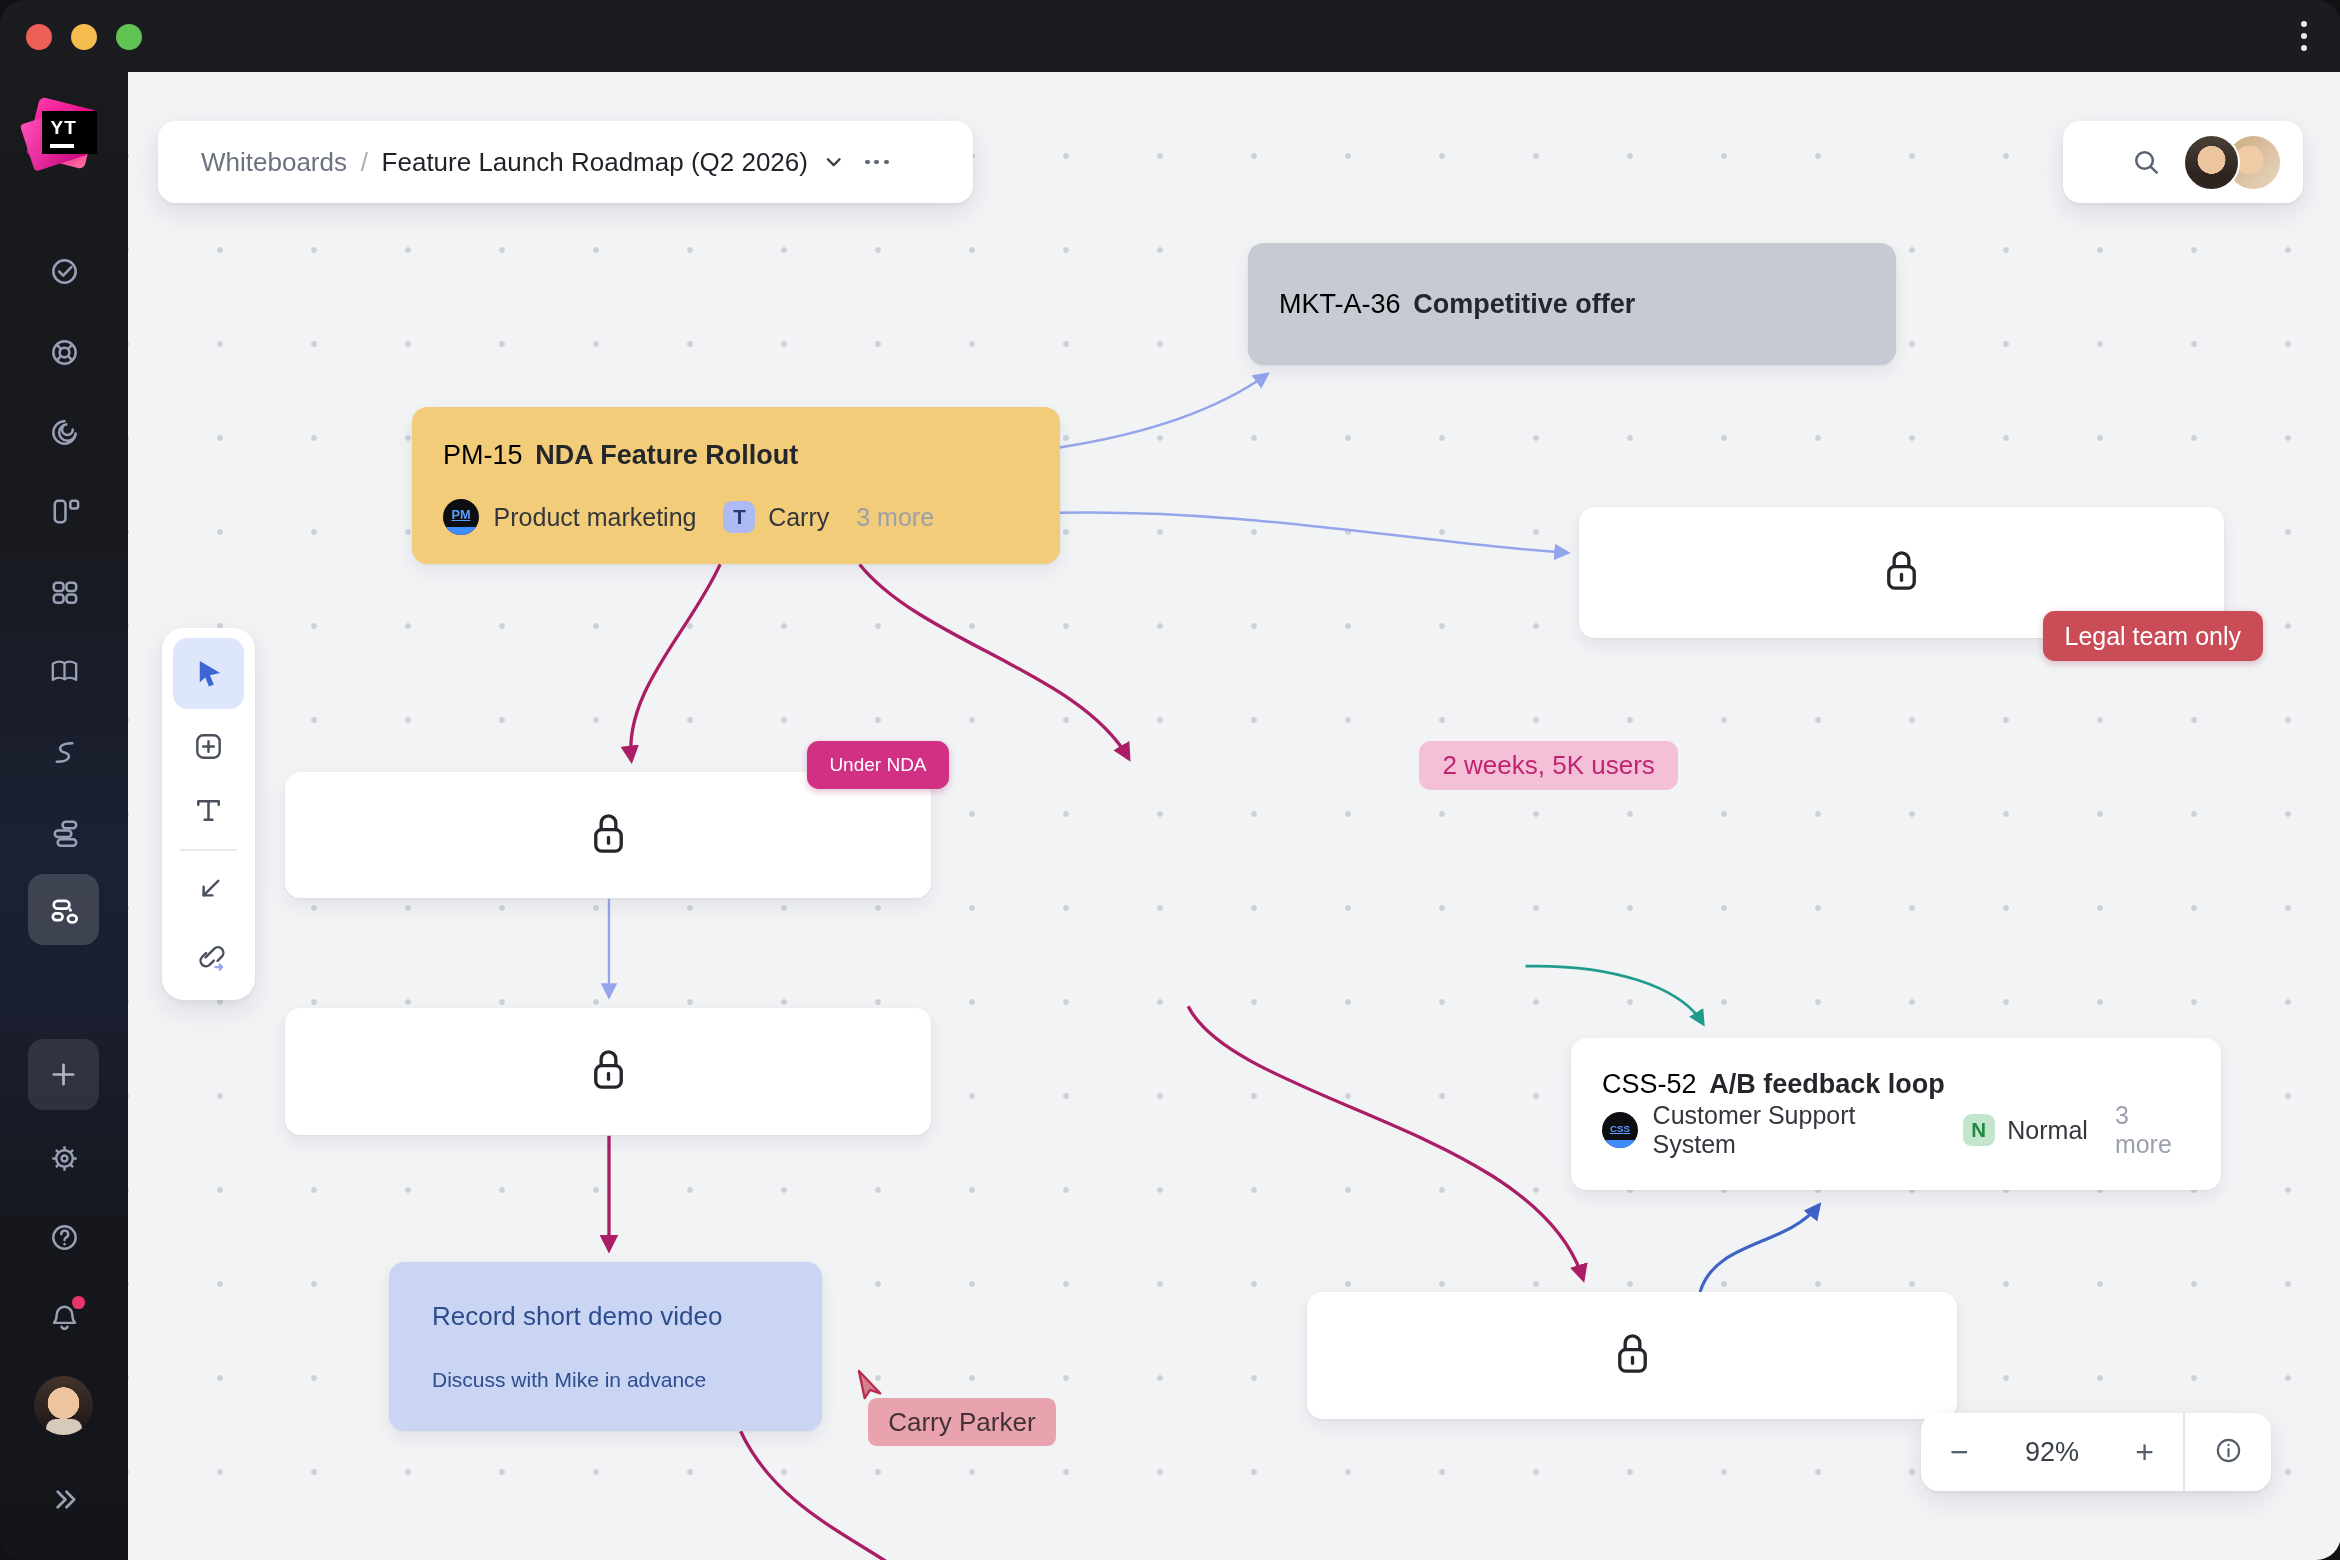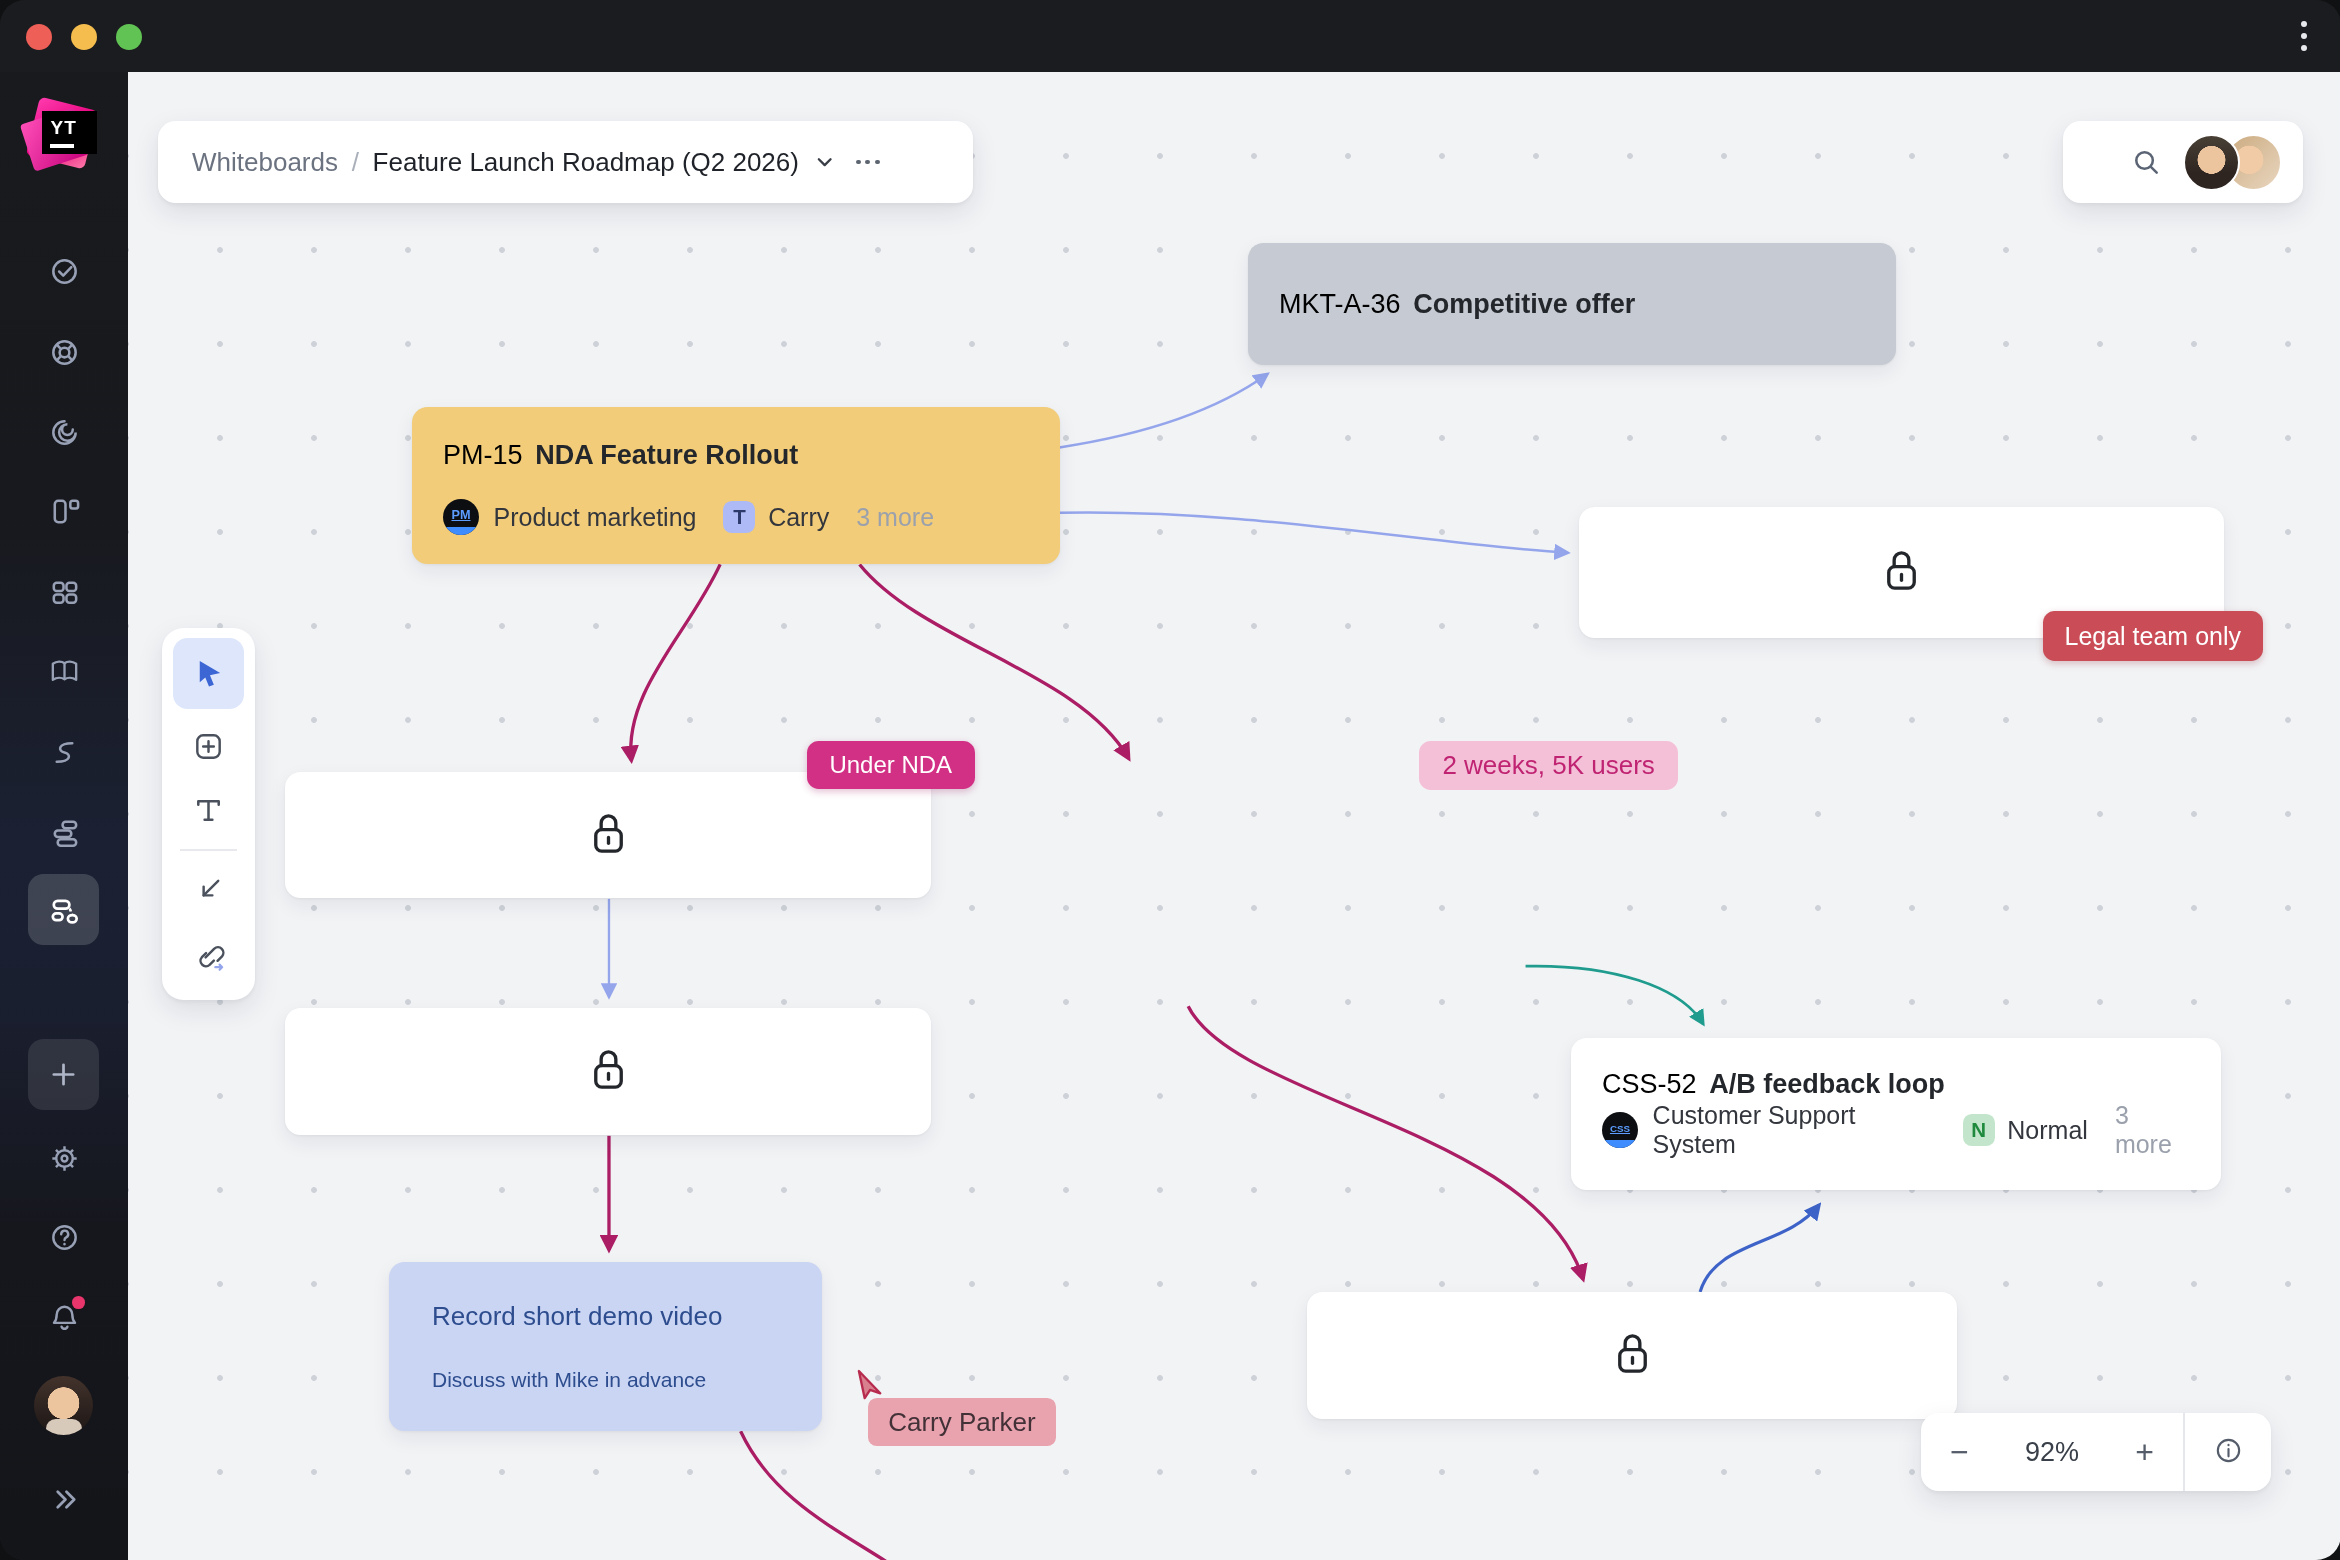--- a/index.html
+++ b/index.html
@@ -43,21 +43,21 @@
 
   
   .canvas { position:absolute; left:128px; top:72px; width:2213px; height:1488px; background:#f2f3f5; overflow:hidden;
     background-image:radial-gradient(circle,#ced2d8 2.5px,rgba(0,0,0,0) 3.3px); background-size:94px 94px; background-position:45px 37px; }
 
   .connectors { position:absolute; left:0; top:0; pointer-events:none; }
 
   .float-card { position:absolute; background:#fff; border-radius:17.6px; box-shadow:0 2px 3.9px rgba(25,32,56,.05), 0 9.8px 27px rgba(25,32,56,.10); }
 
   
-  .breadcrumb { left:30px; top:49px; width:815px; height:82px; display:flex; align-items:center; padding:0 34px; gap:13.7px; }
+  .breadcrumb { left:30px; top:49px; width:815px; height:82px; display:flex; align-items:center; padding:0 43px; gap:13.7px; }
   .bc-section { color:#6b7280; font-size:26px; cursor:pointer; }
   .bc-sep { color:#aab0ba; font-size:26px; }
   .bc-title { color:#1f2329; font-size:26px; font-weight:500; cursor:pointer; }
   .bc-chevron, .bc-menu { cursor:pointer; display:flex; align-items:center; }
   .bc-menu { margin-left:5.9px; gap:4.9px; }
   .bc-menu i { width:4.9px; height:4.9px; border-radius:50%; background:#5d6570; }
 
   
   .topright { left:1935px; top:49px; width:240px; height:82px; display:flex; align-items:center; justify-content:flex-end; padding-right:21.5px; gap:13.7px; }
   .search-btn { margin-right:5.9px; cursor:pointer; display:flex; }
@@ -105,21 +105,21 @@
   .ab-line { font-size:24.4px; line-height:36px; }
 
   .card-css { left:1443px; top:966px; width:650px; height:152px; background:#fff; padding:31px; display:flex; flex-direction:column; justify-content:space-between; }
 
   .card-record { left:261px; top:1190px; width:433px; height:169px; background:#cad5f4; padding:39px 43px; color:#2d4d8e; display:flex; flex-direction:column; justify-content:space-between; }
   .rec-title { font-size:26px; }
   .rec-sub { font-size:21px; }
 
   
   .badge { position:absolute; display:flex; align-items:center; justify-content:center; white-space:nowrap; cursor:pointer; }
-  .badge-nda { left:679px; top:669px; height:48px; padding:0 22.4px; border-radius:11.7px; background:#d23084; color:#fff; font-size:24px; font-weight:500; box-shadow:0 2.9px 7.8px rgba(150,20,90,.25); }
+  .badge-nda { left:679px; top:669px; height:48px; padding:0 22.4px; border-radius:11.7px; background:#d23084; color:#fff; font-size:19px; font-weight:500; box-shadow:0 2.9px 7.8px rgba(150,20,90,.25); }
   .badge-legal { left:1915px; top:539px; height:50px; padding:0 21.5px; border-radius:11.7px; background:#c94c57; color:#fff; font-size:25px; font-weight:500; box-shadow:0 2.9px 7.8px rgba(140,40,50,.25); }
   .badge-weeks { left:1291px; top:669px; height:49px; padding:0 23.4px; border-radius:11.7px; background:#f4c0d7; color:#bf2372; font-size:26px; font-weight:500; }
 
   .cursor-wrap { position:absolute; left:727px; top:1297px; }
   .cursor-label { position:absolute; left:12.7px; top:29px; height:48px; padding:0 20.5px; border-radius:8.8px; background:#e9a3ae; color:#433138; font-size:26px; display:flex; align-items:center; white-space:nowrap; }
 
   
   .zoomctl { left:1793px; top:1341px; width:350px; height:78px; display:flex; align-items:stretch; }
   .zc-left { flex:1; display:flex; align-items:center; justify-content:space-between; padding:0 29px; }
   .zc-btn { font-size:32px; color:#555d6b; cursor:pointer; line-height:1; }

